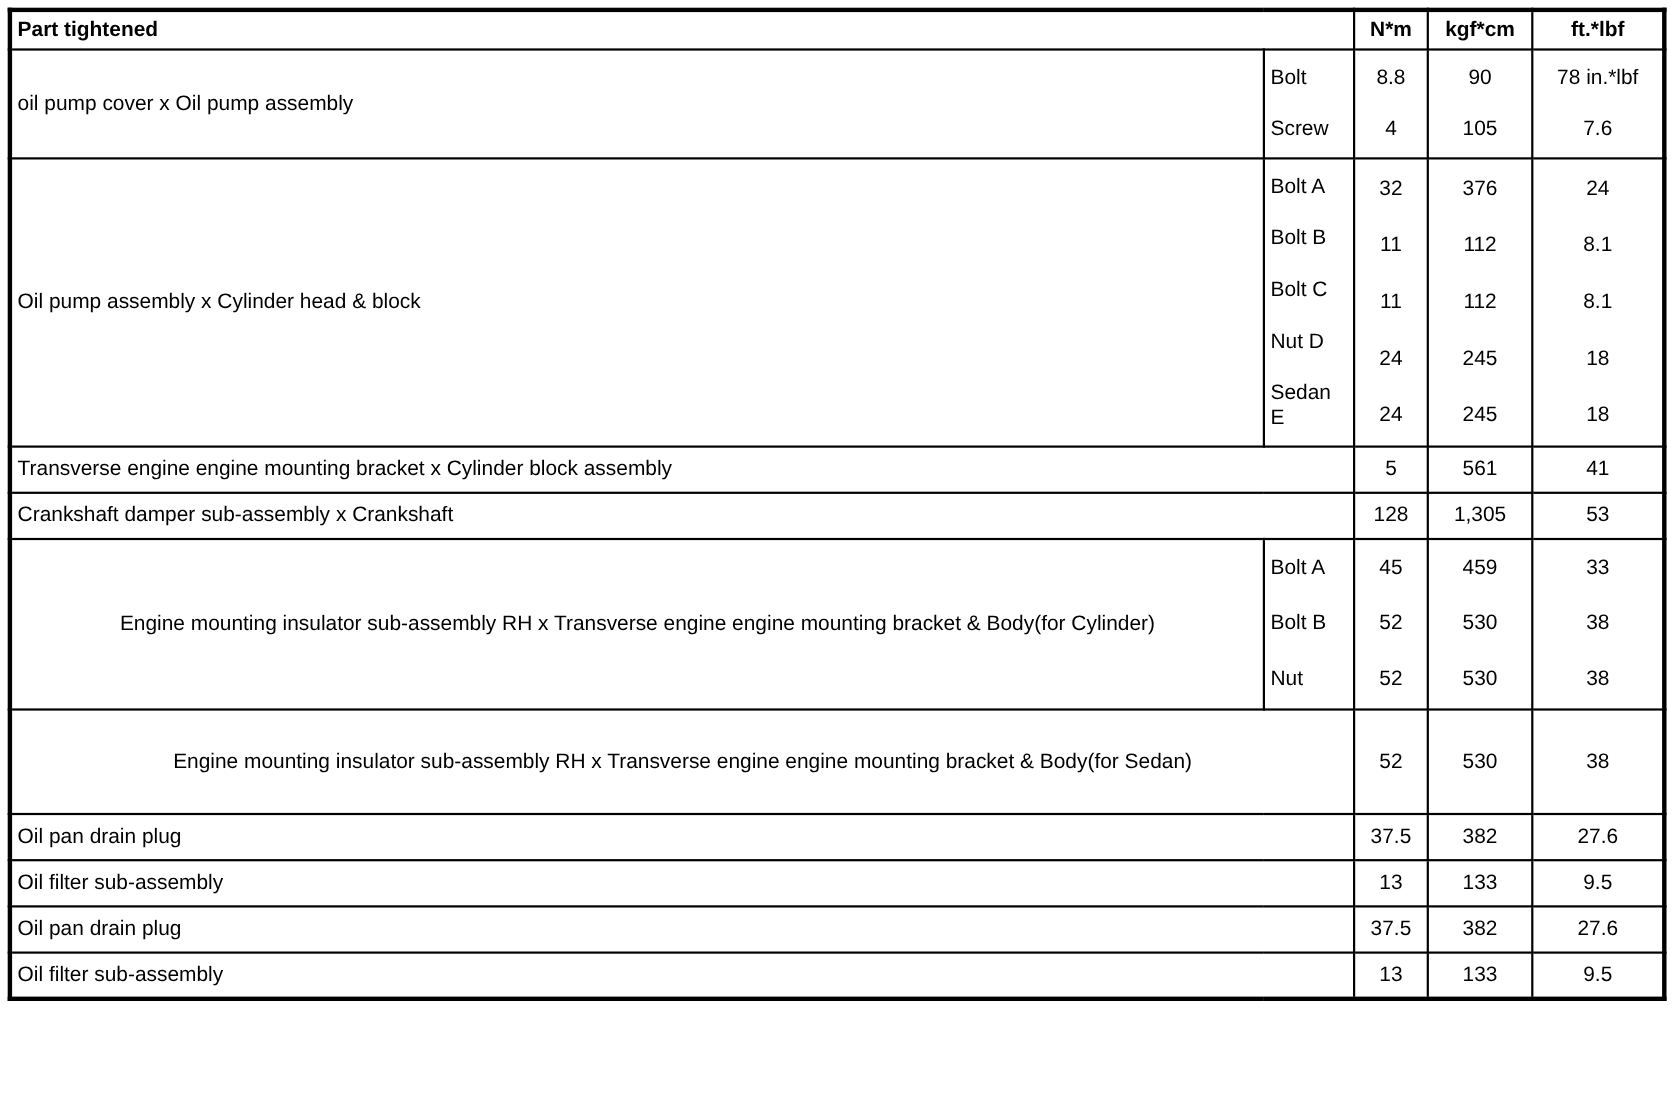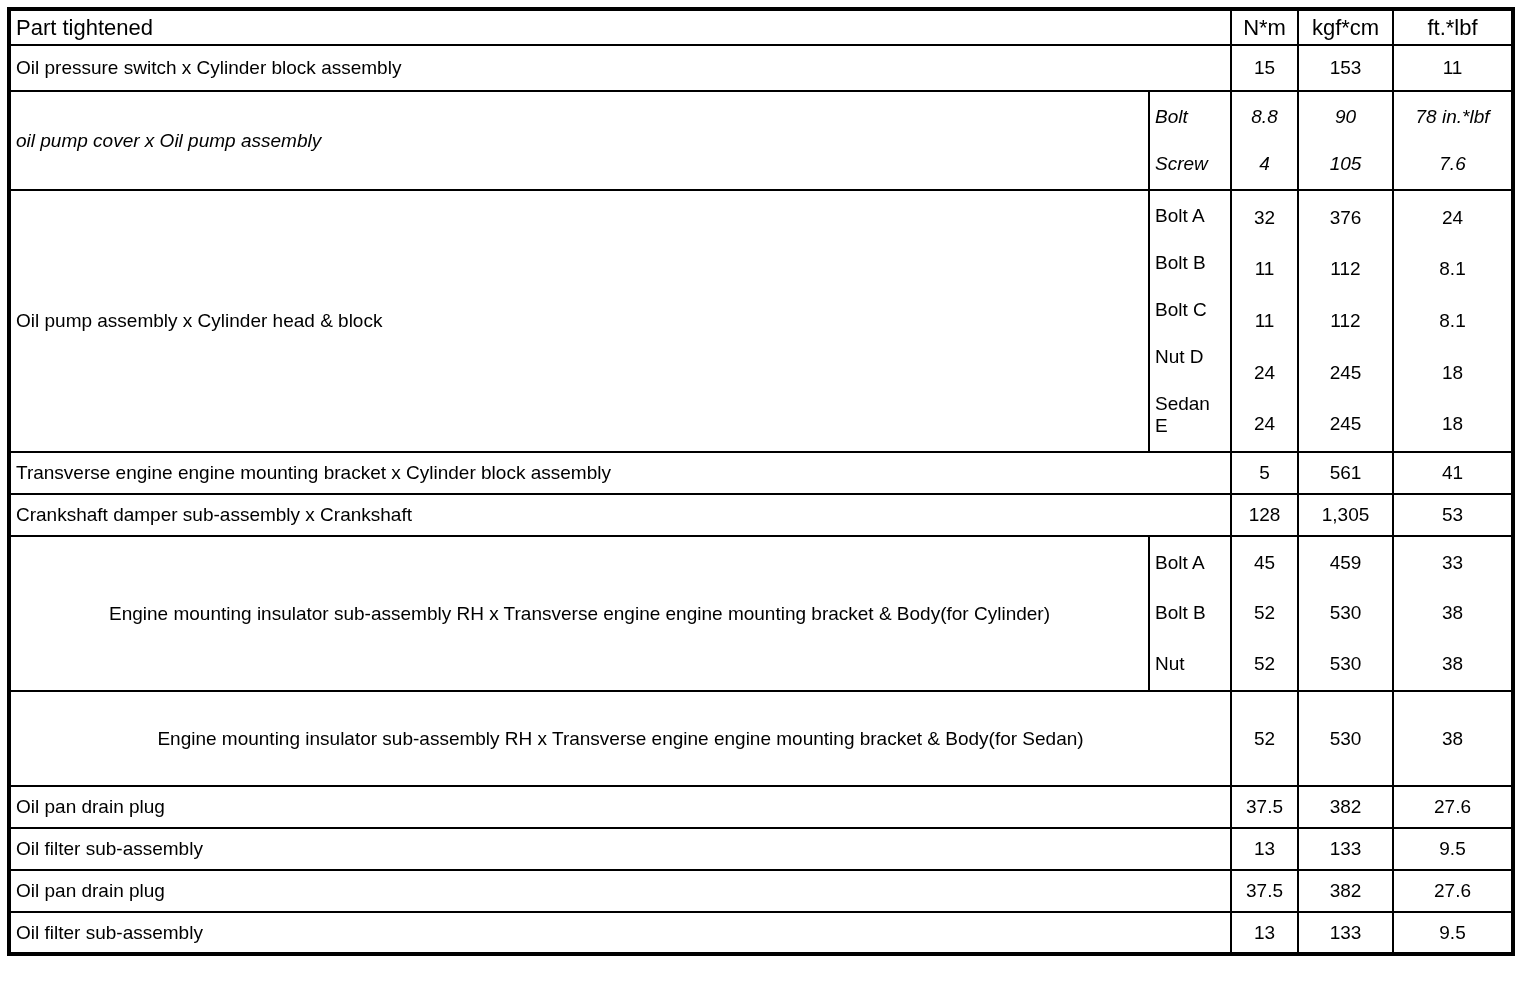--- a/index.html
+++ b/index.html
@@ -22,32 +22,32 @@
     width: 1504px;
     border: 4px solid #000000;
     font-size: 19px;
   }
   table.spec td, table.spec th {
     border: 2px solid #000000;
     padding: 0 5px;
     box-sizing: border-box;
     overflow: hidden;
   }
-  th { font-weight: normal; font-size: 22px; }
+  th { font-weight: bold; font-size: 19px; }
   th.part-h { text-align: left; }
   th.num-h { text-align: center; }
 
   td.part { text-align: left; vertical-align: middle; }
   td.sub  { text-align: left; vertical-align: middle; }
   td.num  { text-align: center; vertical-align: middle; }
 
   tr.h36  td, tr.h36  th { height: 36px; }
   tr.h46  td { height: 46px; }
   tr.h42  td { height: 42px; }
-  tr.h99  td { height: 99px; font-style: italic; }
+  tr.h99  td { height: 99px; }
   tr.h262 td { height: 262px; }
   tr.h155 td { height: 155px; }
   tr.h95  td { height: 95px; }
 
   .stack {
     display: flex;
     flex-direction: column;
     justify-content: space-around;
   }
   .s95  { height: 95px; }
@@ -76,26 +76,20 @@
     </colgroup>
 
     <tbody>
         <tr class="h36">
       <th class="part-h" colspan="2">Part tightened</th>
       <th class="num-h">N*m</th>
       <th class="num-h">kgf*cm</th>
       <th class="num-h">ft.*lbf</th>
     </tr>
 
-    <tr class="h46">
-      <td class="part" colspan="2">Oil pressure switch x Cylinder block assembly</td>
-      <td class="num">15</td>
-      <td class="num">153</td>
-      <td class="num">11</td>
-    </tr>
 
 
     <tr class="h99">
       <td class="part">oil pump cover x Oil pump assembly</td>
       <td class="sub">
         <div class="stack s95">
           <div>Bolt</div>
           <div>Screw</div>
         </div>
       </td>

